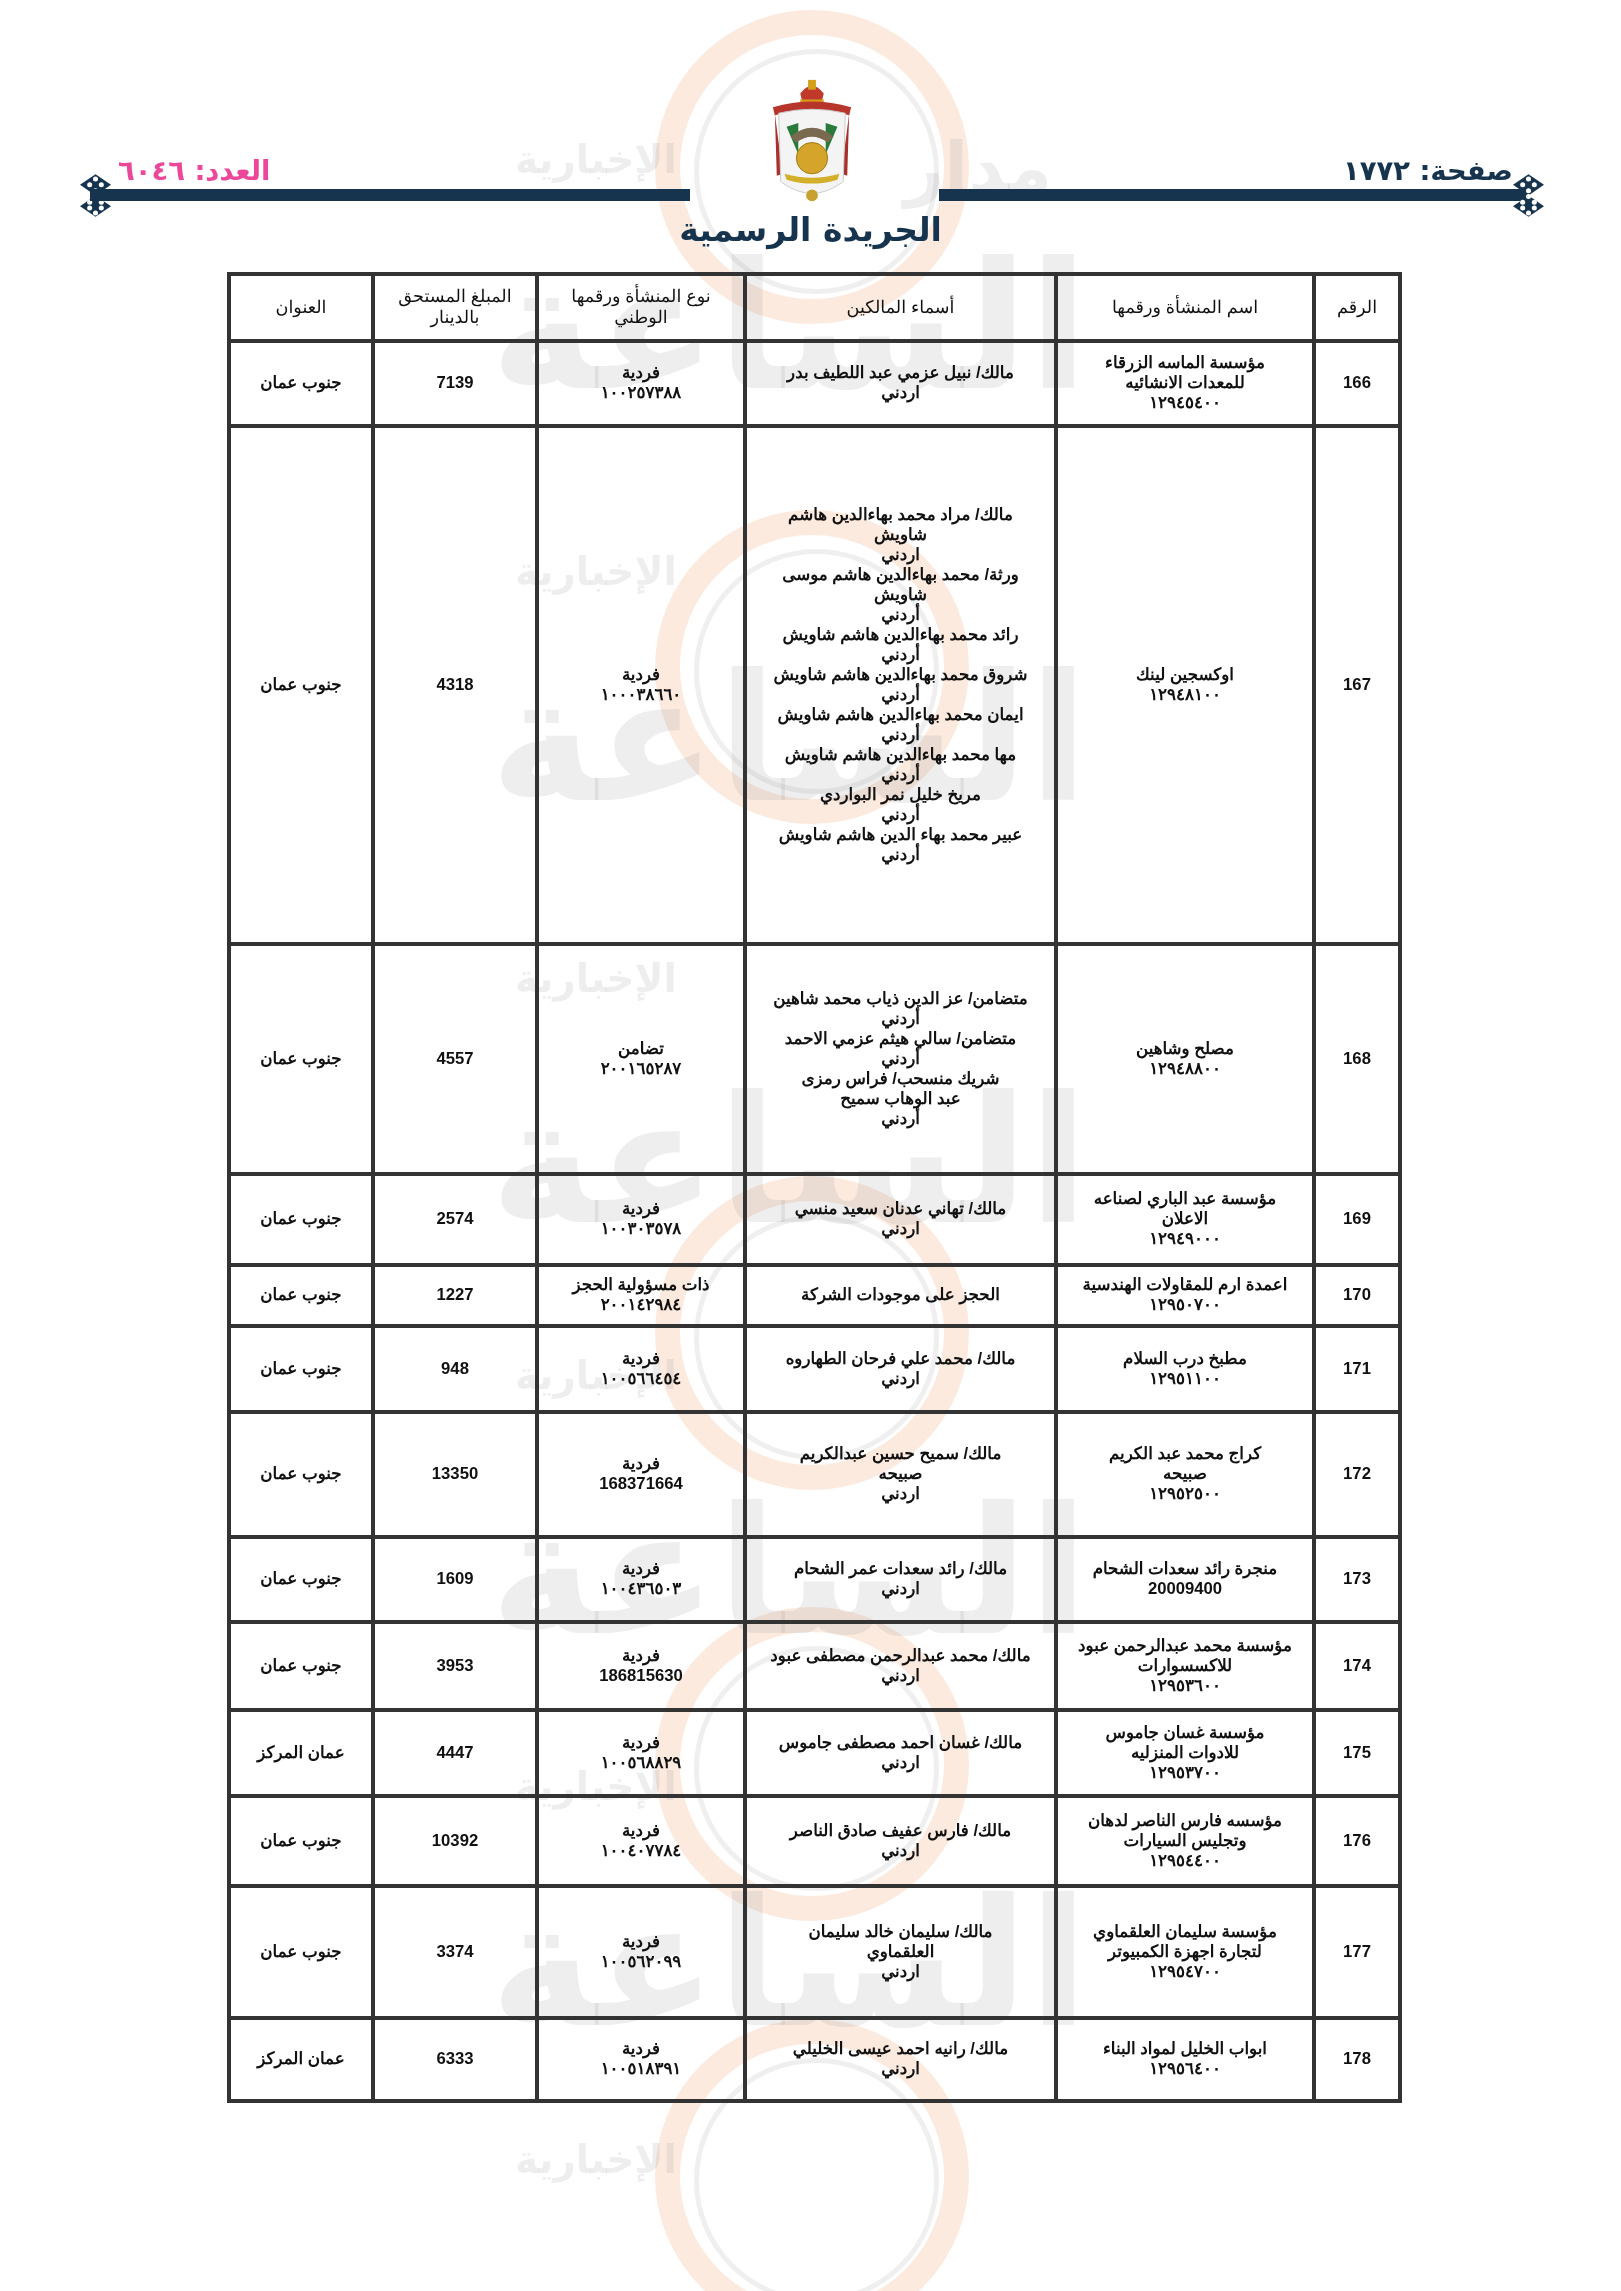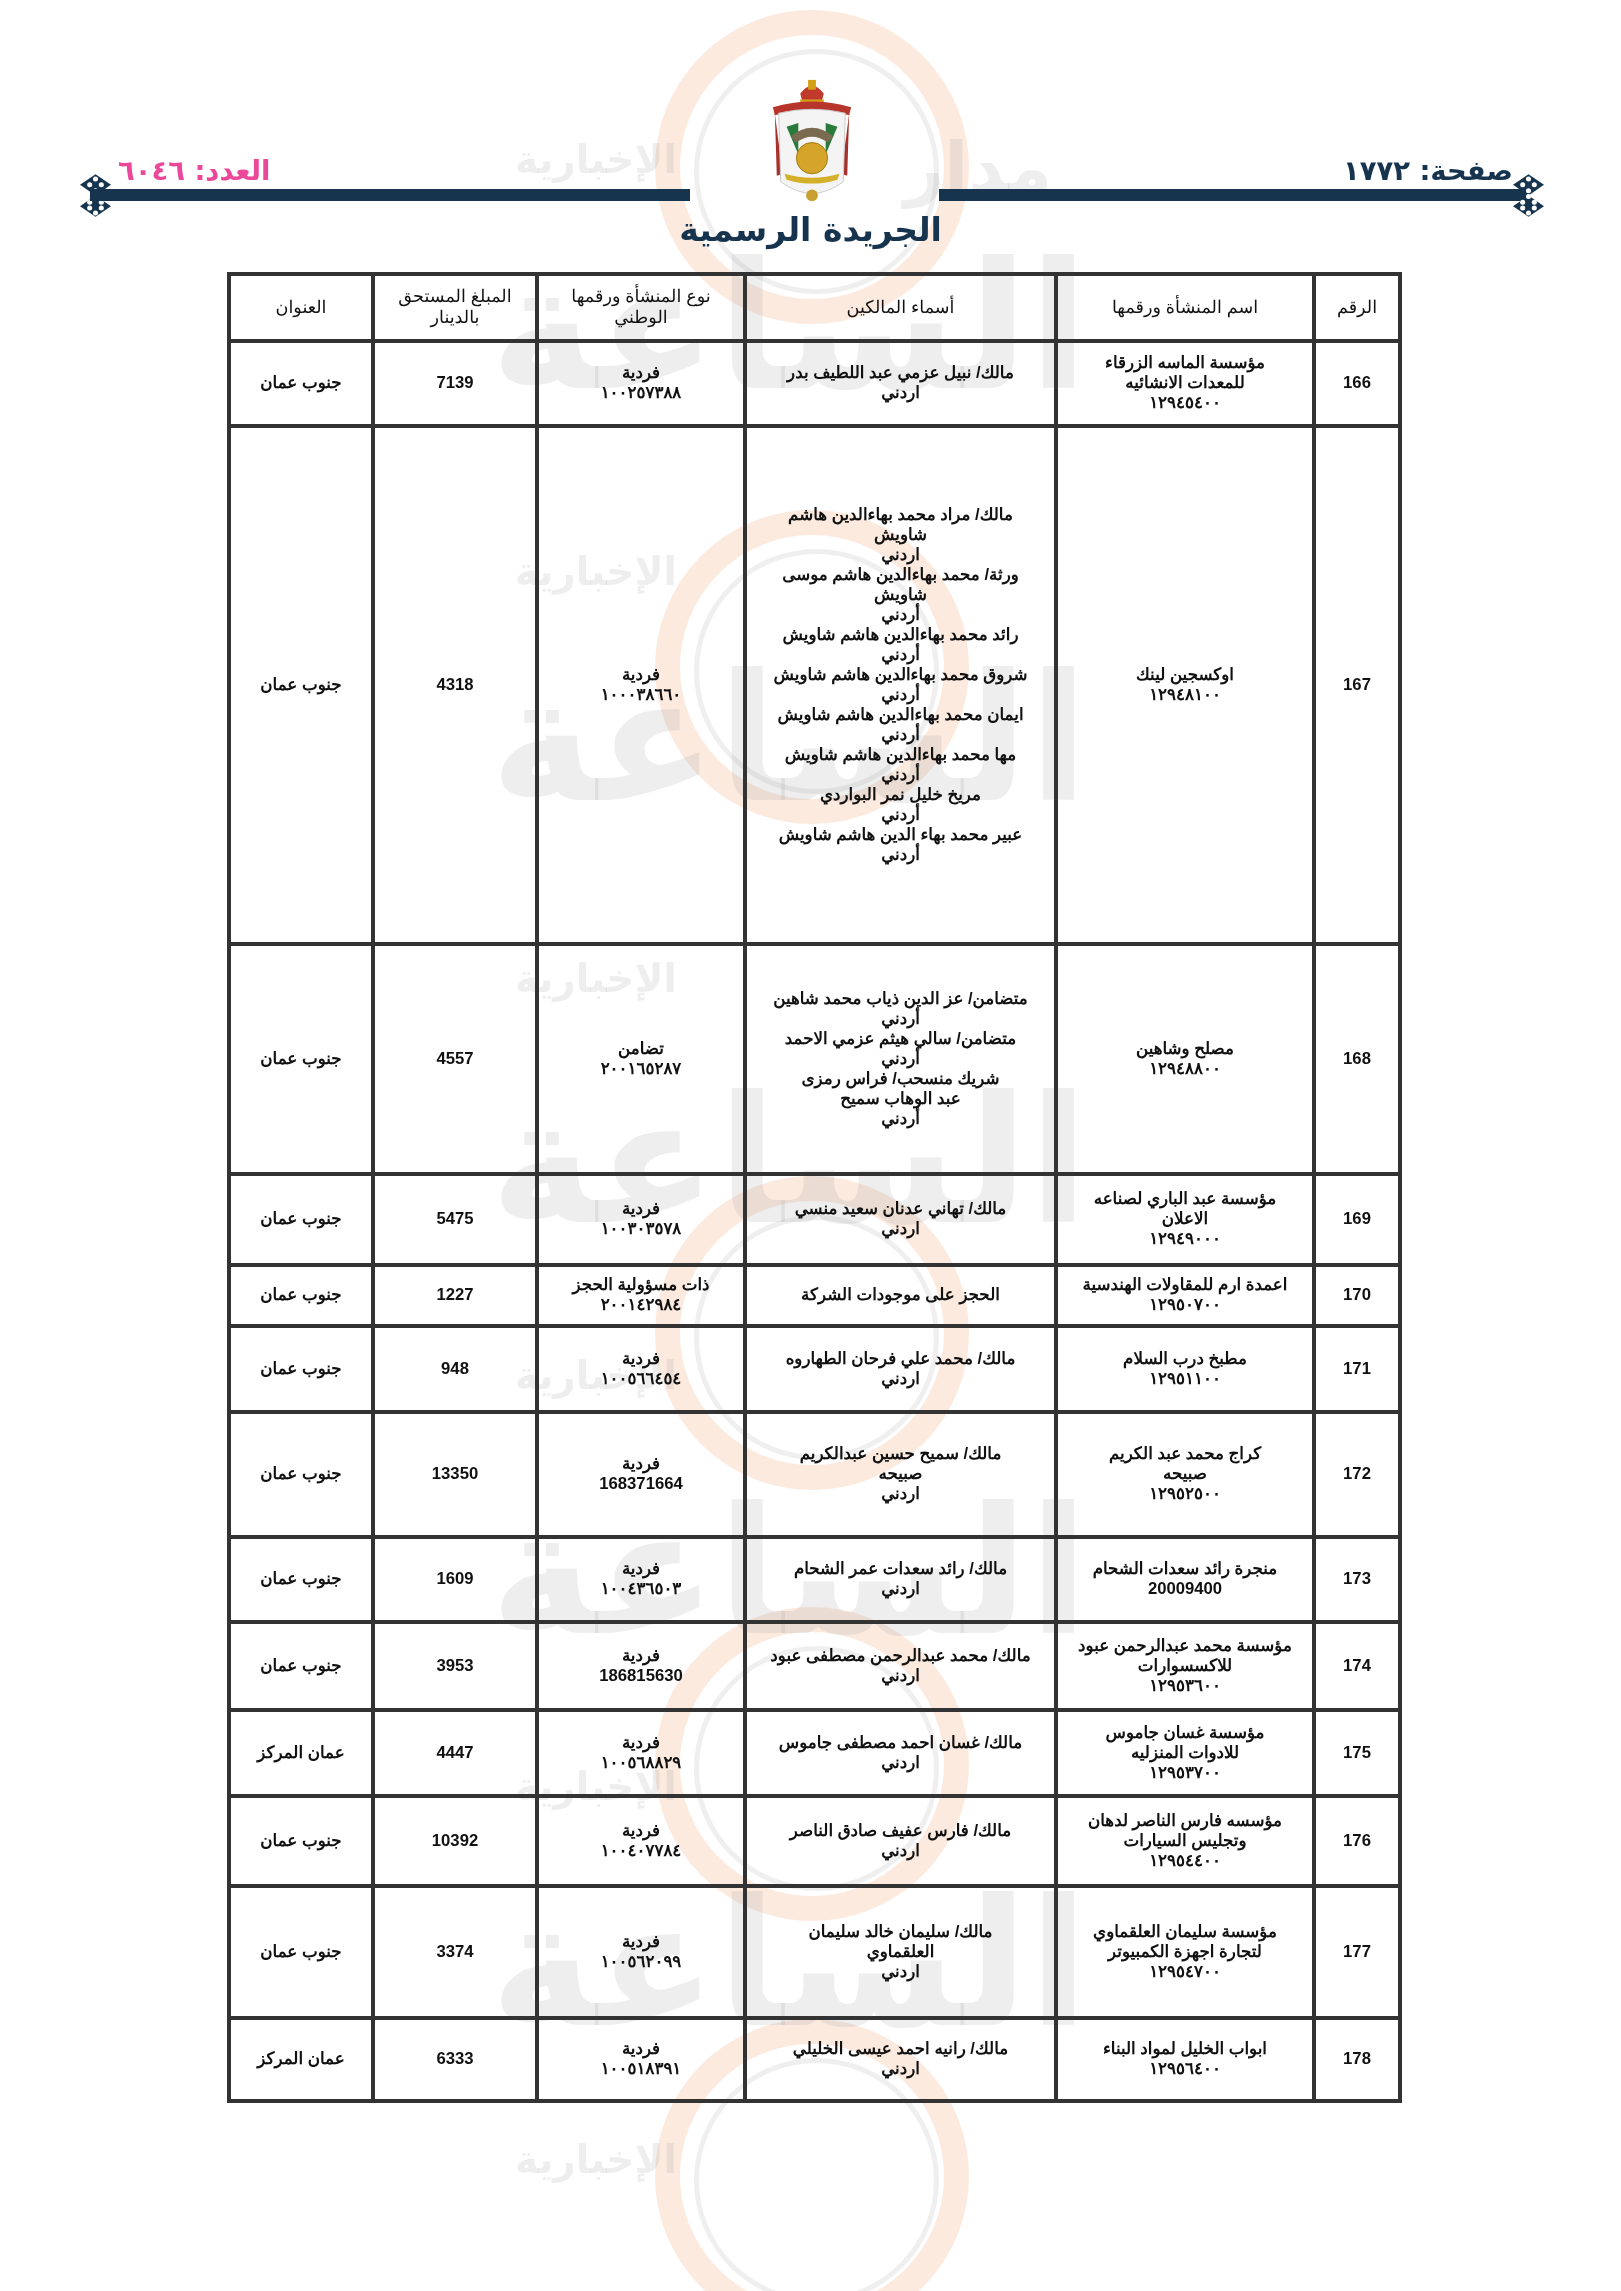--- a/index.html
+++ b/index.html
@@ -259,21 +259,21 @@
             <span class="line">١٢٩٤٩٠٠٠</span>
           </td>
           <td>
             <span class="line">مالك/ تهاني عدنان سعيد منسي</span>
             <span class="line">اردني</span>
           </td>
           <td>
             <span class="line">فردية</span>
             <span class="line">١٠٠٣٠٣٥٧٨</span>
           </td>
-          <td class="amt">5475</td>
+          <td class="amt">2574</td>
           <td>جنوب عمان</td>
         </tr>
         <tr style="height: 61px;">
           <td class="num">170</td>
           <td>
             <span class="line">اعمدة ارم للمقاولات الهندسية</span>
             <span class="line">١٢٩٥٠٧٠٠</span>
           </td>
           <td>
             <span class="line">الحجز على موجودات الشركة</span>

